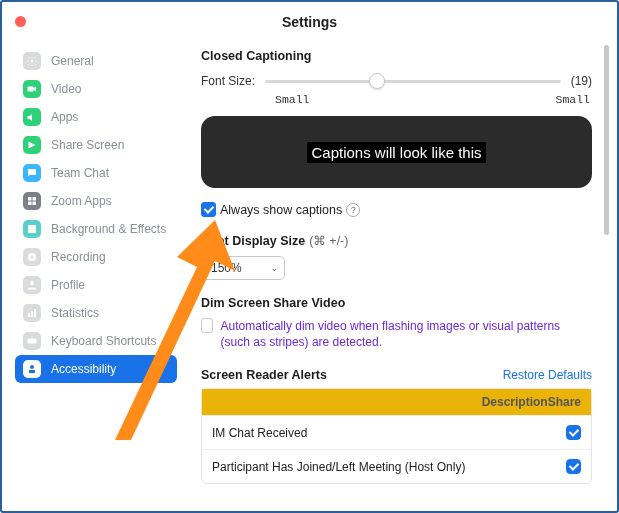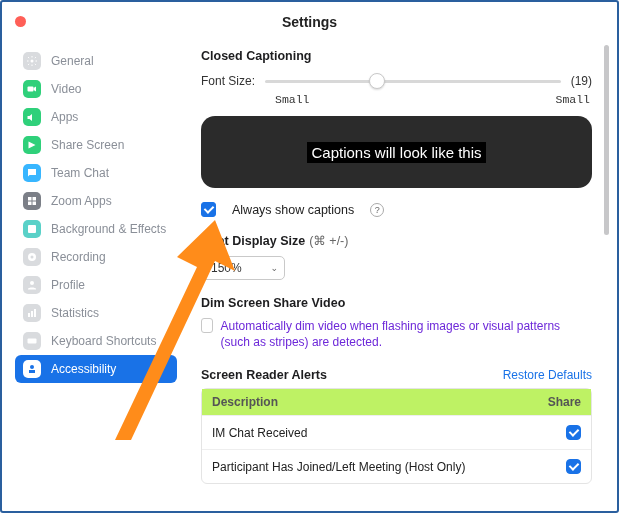--- a/index.html
+++ b/index.html
@@ -22,33 +22,33 @@
   .section-title { font-size: 12.5px; font-weight: 700; color: #1d1d1f; margin-bottom: 8px; }
   .font-row { display: flex; align-items: center; gap: 10px; font-size: 12px; color: #333; margin-bottom: 2px;}
   .font-row .label { color:#333; }
   .slider-wrap { flex: 1; position: relative; height: 20px; display:flex; align-items:center;}
   .slider-track { height: 3px; background: #d8d8d8; width: 100%; border-radius: 2px; position: relative; }
   .slider-thumb { position: absolute; top: 50%; transform: translate(-50%,-50%); width: 16px; height: 16px; background: #fff; border: 1px solid #c9c9c9; border-radius: 50%; box-shadow: 0 1px 2px rgba(0,0,0,.15); }
   .font-val { color:#333; }
   .slider-labels { display:flex; justify-content:space-between; font-size:11.5px; color:#333; padding: 0 2px 0 74px; margin-bottom:10px;font-family:Liberation Mono, monospace;}
   .caption-preview { background:#2b2b2b; border-radius:14px; height:72px; display:flex; align-items:center; justify-content:center; margin-bottom:14px;}
   .caption-text { background:#000; color:#fff; font-size:15px; padding:2px 4px; }
-  .check-row { display:flex; align-items:center; gap:16px; font-size:12.5px; color:#222; margin-bottom:16px;}
+  .check-row { display:flex; align-items:center; gap:4px; font-size:12.5px; color:#222; margin-bottom:16px;}
   .chk { width:15px; height:15px; border-radius:3px; border:1px solid #c8c8c8; display:flex; align-items:center; justify-content:center; background:#fff;}
   .chk.checked { background:#1972e7; border-color:#1972e7; }
   .chk.checked::after { content:""; width:4px; height:7px; border:solid #fff; border-width:0 2px 2px 0; transform: rotate(45deg); margin-top:-2px;}
   .help { width:14px; height:14px; border:1px solid #aaa; border-radius:50%; display:flex; align-items:center; justify-content:center; font-size:9px; color:#666;}
   .shortcut { color:#666; font-weight: normal; margin-left: 4px;}
   .select { width:84px; height:24px; border:1px solid #c9c9c9; border-radius:5px; display:flex; align-items:center; justify-content:space-between; padding:0 6px 0 9px; font-size:12px; color:#333; margin-top:6px; margin-bottom:16px; background:#fff;}
   .select .chev { font-size:9px; color:#666;}
   .dim-row { display:flex; align-items:flex-start; gap:8px; font-size:12px; color:#6d28d9; margin-top:6px; margin-bottom:18px; line-height:1.35;}
   .sr-head { display:flex; justify-content:space-between; align-items:center; margin-bottom:6px;}
   .restore { color:#1972e7; font-size:12px;}
   .table { border:1px solid #e4e4e4; border-radius:6px; }
-  .thead { display:flex; background:#bef264; padding:6px 10px; font-size:12px; color:#555; font-weight:600;}
+  .thead { display:flex; background:#eab308; padding:6px 10px; font-size:12px; color:#555; font-weight:600;text-align:right;}
   .thead .c1 { flex:1;}
   .trow { display:flex; align-items:center; padding:9px 10px; font-size:12px; color:#222; border-top:1px solid #eee;}
   .trow .c1 { flex:1; }
   .scrollbar { position:absolute; right:5px; top:6px; width:5px; height:190px; background:#c7c7c9; border-radius:3px;}
   
   .arrow-svg { position:absolute; left:0; top:0; pointer-events:none; }
 </style>
 </head>
 <body>
 

